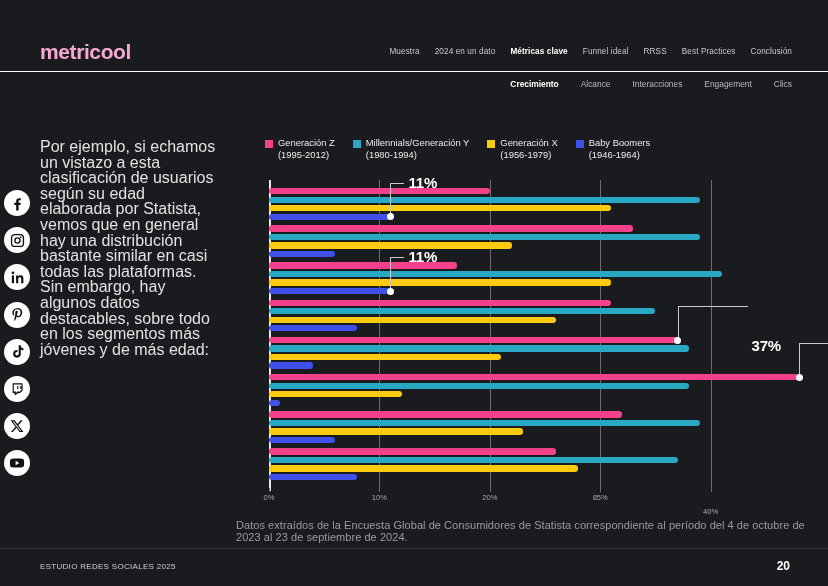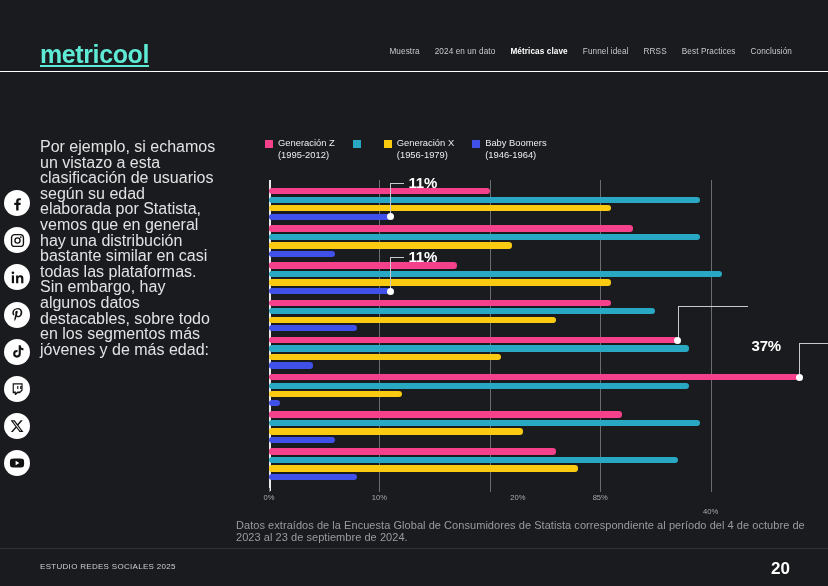--- a/index.html
+++ b/index.html
@@ -18,25 +18,24 @@
 
   
   .topbar {
     position: absolute; left: 0; top: 24px;
     width: 828px; height: 48px;
     display: flex; align-items: center;
     border-bottom: 1.5px solid #ffffff;
   }
   .logo {
     position: absolute; left: 40px; top: 40px;
-    color: #5eead4;
-    font-size: 25px;
+    color: #f9a8d4;
+    font-size: 21px;
     font-weight: 700;
     letter-spacing: -0.4px;
-    text-decoration: underline;
   }
   .topnav {
     position: absolute; right: 36px; top: 47px;
     display: flex; gap: 15px;
   }
   .topnav .item {
     color: #c9c9cc;
     font-size: 8.2px;
     letter-spacing: 0.1px;
     white-space: nowrap;
@@ -168,52 +167,61 @@
   }
   .footleft {
     position: absolute; left: 40px; top: 562px;
     color: #cfcfd2;
     font-size: 8px;
     letter-spacing: 0.3px;
   }
   .footright {
     position: absolute; right: 38px; top: 559px;
     color: #ffffff;
-    font-size: 17px;
+    font-size: 12px;
     font-weight: 700;
   }
 </style>
 </head>
 <body>
 
 <div class="slide">
 
   <div class="logo">metricool</div>
 
   <div class="topbar"></div>
   <div class="topnav" id="topnav">
       <div class="item">Muestra</div>
       <div class="item">2024 en un dato</div>
       <div class="item active">Métricas clave</div>
       <div class="item">Funnel ideal</div>
       <div class="item">RRSS</div>
       <div class="item">Best Practices</div>
       <div class="item">Conclusión</div>
     </div>
+  <div class="subnav" id="subnav">
+      <div class="item active">Crecimiento</div>
+      <div class="item">Alcance</div>
+      <div class="item">Interacciones</div>
+      <div class="item">Engagement</div>
+      <div class="item">Clics</div>
+    </div>
 
   <div class="intro">Por ejemplo, si echamos un vistazo a esta clasificación de usuarios según su edad elaborada por Statista, vemos que en general hay una distribución bastante similar en casi todas las plataformas. Sin embargo, hay algunos datos destacables, sobre todo en los segmentos más jóvenes y de más edad:</div>
 
   <div class="legend" id="legend">
       <div class="entry">
         <span class="swatch" style="background: rgb(245, 65, 140);"></span>
         <span class="ltxt">Generación Z
 (1995-2012)</span>
       </div>
       <div class="entry">
         <span class="swatch" style="background: rgb(41, 168, 196);"></span>
+        <span class="ltxt">Millennials/Generación Y
+(1980-1994)</span>
       </div>
       <div class="entry">
         <span class="swatch" style="background: rgb(251, 203, 18);"></span>
         <span class="ltxt">Generación X
 (1956-1979)</span>
       </div>
       <div class="entry">
         <span class="swatch" style="background: rgb(63, 81, 232);"></span>
         <span class="ltxt">Baby Boomers
 (1946-1964)</span>
@@ -277,21 +285,21 @@
             <div class="bar" title="YouTube — Baby Boomers: 8%" style="width: 88.3333px; background: rgb(63, 81, 232); top: 33.5px;"></div>
           </div>
         </div>
       </div>
     <div class="xticks" id="xticks">
         <div class="xtickmark" style="left: 0px;"></div>
         <div class="xtick" style="left: 0px;">0%</div>
         <div class="xtickmark" style="left: 110.417px;"></div>
         <div class="xtick" style="left: 110.417px;">10%</div>
         <div class="xtickmark" style="left: 220.833px;"></div>
-        <div class="xtick" style="left: 220.833px; margin-left: 28px;">20%</div>
+        <div class="xtick" style="left: 220.833px;">20%</div>
         <div class="xtickmark" style="left: 331.25px;"></div>
         <div class="xtick" style="left: 331.25px;">85%</div>
         <div class="xtickmark" style="left: 441.667px;"></div>
         <div class="xtick" style="left: 441.667px; margin-top: 14px;">40%</div>
       </div>
   </div>
 
   <div class="source">Datos extraídos de la Encuesta Global de Consumidores de Statista correspondiente al período del 4 de octubre de 2023 al 23 de septiembre de 2024.</div>
 
   <div class="footrule"></div>

